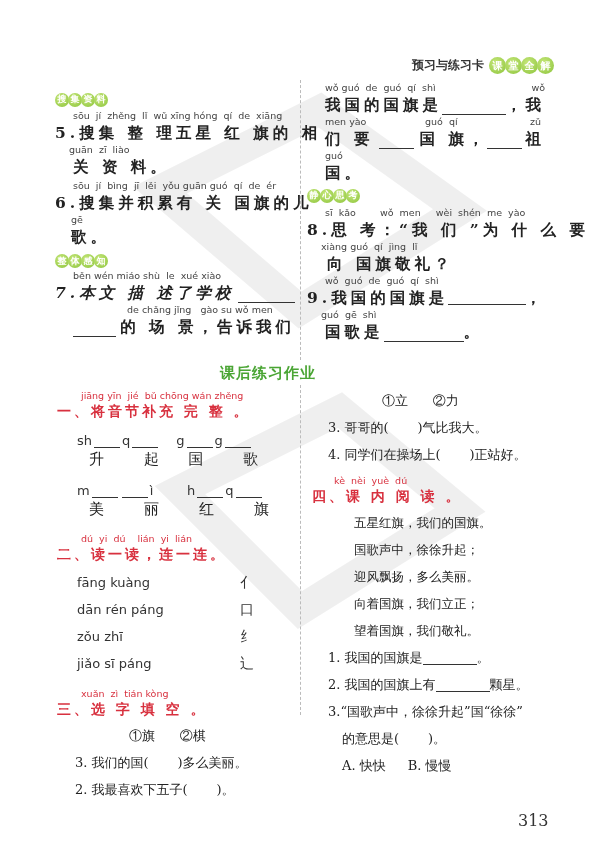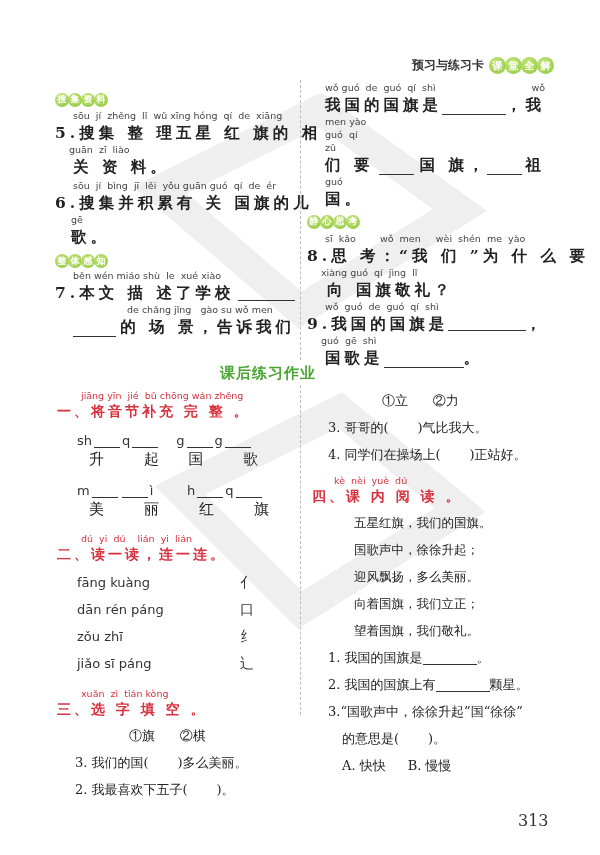--- a/index.html
+++ b/index.html
@@ -80,21 +80,21 @@
     <div class="hanzi" style="padding-left:16px;">歌。</div>
   </div>
   <div class="badge" style="margin:1px 0 1px;">
     <span>整</span>
     <span>体</span>
     <span>感</span>
     <span>知</span>
   </div>
   <div class="item">
     <div class="pinyin" style="padding-left:18px;">běn wén miáo shù  le  xué xiào</div>
-    <div style="display:flex;align-items:center;">
+    <div style="display:flex;align-items:flex-end;font-style:italic;">
       <span class="hanzi">7.本文 描 述了学校</span>
       <span class="blank" style="width:62px;margin-left:4px;"></span>
     </div>
     <div class="pinyin" style="padding-left:72px;">de chǎng jǐng   gào su wǒ men</div>
     <div style="display:flex;align-items:flex-end;padding-left:18px;">
       <span class="blank" style="width:46px;margin-right:4px;"></span>
       <span class="hanzi">的 场 景，告诉我们</span>
     </div>
   </div>
 </div>
@@ -103,21 +103,21 @@
   <div>
     <div style="display:flex;justify-content:space-between;">
       <span class="pinyin">wǒ guó  de  guó  qí  shì</span>
       <span class="pinyin">wǒ</span>
     </div>
     <div style="display:flex;align-items:flex-end;">
       <span class="hanzi">我国的国旗是</span>
       <span class="blank" style="width:66px;"></span>
       <span class="hanzi">，我</span>
     </div>
-    <div style="display:flex;flex-direction:column;">
+    <div style="display:flex;">
       <span class="pinyin" style="width:100px;">men yào</span>
       <span class="pinyin" style="width:105px;">guó  qí</span>
       <span class="pinyin">zǔ</span>
     </div>
     <div style="display:flex;align-items:flex-end;">
       <span class="hanzi">们 要</span>
       <span class="blank" style="width:48px;margin:0 6px;"></span>
       <span class="hanzi">国 旗，</span>
       <span class="blank" style="width:48px;margin-right:4px;"></span>
       <span class="hanzi">祖</span>

